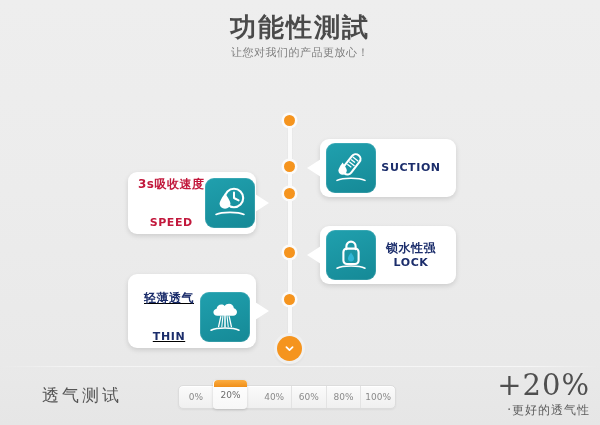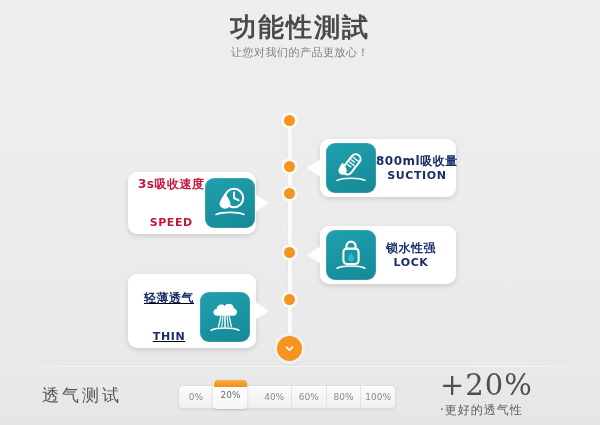--- a/index.html
+++ b/index.html
@@ -229,21 +229,21 @@
     background: linear-gradient(180deg, #fbad41 0%, #f08e18 100%);
     border-radius: 4px 4px 0 0;
   }
   .seg.active + .seg { border-left-color: transparent; margin-left: 9px; }
 
   .plus-wrap {
     position: absolute;
     left: 440px;
     top: 369px;
     width: 150px;
-    text-align: left;
+    text-align: right;
   }
   .plus-big {
     font-size: 29px;
     color: #4f4f4f;
     font-family: "DejaVu Serif", "Liberation Serif", serif;
     line-height: 32px;
     letter-spacing: 1px;
   }
   .plus-sub {
     font-size: 12px;
@@ -326,21 +326,20 @@
           <line x1="16.6" y1="12.6" x2="21.6" y2="12.6" stroke="#ffffff" stroke-width="1.3"></line>
           <line x1="16.6" y1="15.6" x2="23.4" y2="15.6" stroke="#ffffff" stroke-width="1.3"></line>
           <line x1="16.6" y1="18.6" x2="21.6" y2="18.6" stroke="#ffffff" stroke-width="1.3"></line>
         </g>
         <path d="M11.6 14.4 C11.6 14.4 7.4 20 7.4 22.5 C7.4 25 9.3 26.7 11.6 26.7
                  C13.9 26.7 15.8 25 15.8 22.5 C15.8 20 11.6 14.4 11.6 14.4 Z" fill="#ffffff"></path>
         <path d="M6 32.4 C12 29.5 28 29.5 34 32.4" fill="none" stroke="#ffffff" stroke-width="1.6" stroke-linecap="round"></path>
       </svg>
     </div>
     <div class="badge-text">
-      <span class="badge-cn c-navy">800ml吸收量</span>
       <span class="badge-en c-navy">SUCTION</span>
     </div>
     <span class="tail"></span>
   </div>
 
   <div class="badge right" id="badge-lock">
     <div class="icon-tile">
       <svg width="40" height="40" viewBox="0 0 40 40">
         <path d="M15.4 14.2 L15.4 11.2 C15.4 8.6 17.4 6.6 20 6.6
                  C22.6 6.6 24.6 8.6 24.6 11.2 L24.6 14.2" fill="none" stroke="#ffffff" stroke-width="2.1" stroke-linecap="round"></path>

